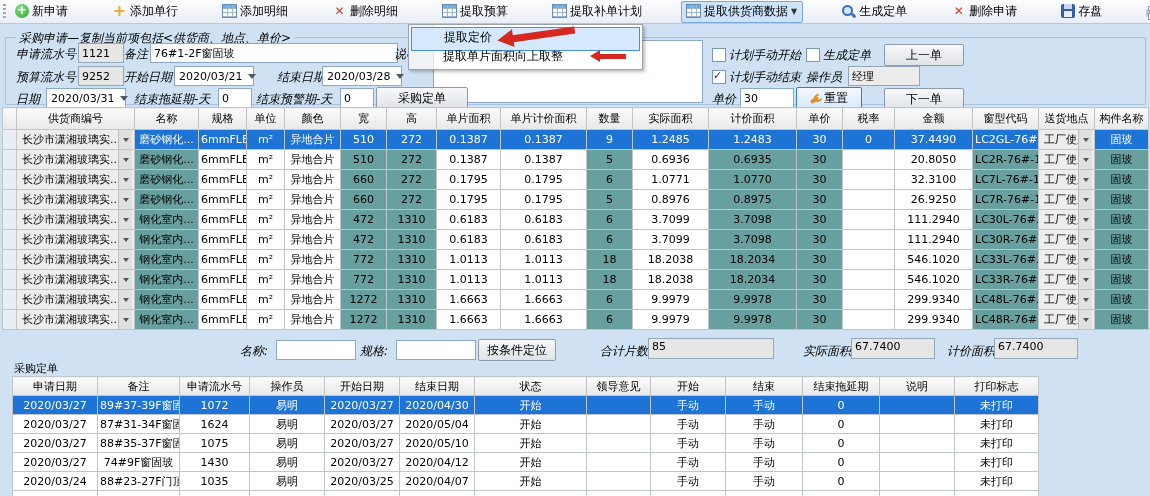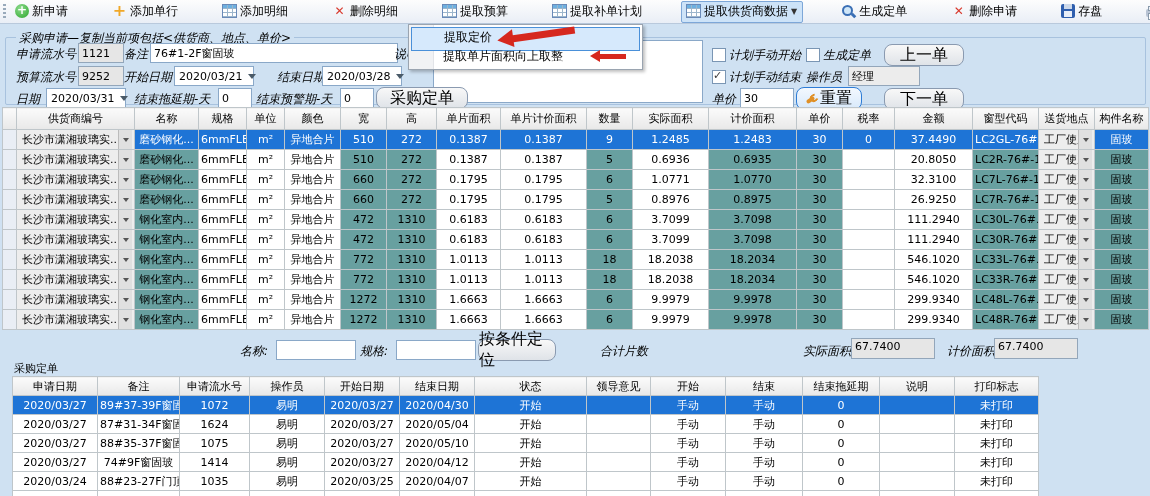--- a/index.html
+++ b/index.html
@@ -63,22 +63,22 @@
   .group{position:absolute;left:5px;top:37px;width:1139px;height:66px;border:1px solid #a8c2de;border-radius:2px;}
   .lbl{position:absolute;white-space:nowrap;font-style:italic;}
   .roBox{position:absolute;height:18px;background:#e6e6e6;border:1px solid #93a6ba;font-size:11px;
     display:flex;align-items:center;padding:0 3px;box-sizing:content-box;text-align:center;}
   .tIn{position:absolute;height:18px;background:#fff;border:1px solid #8aa8c8;font-size:11px;
     font-family:inherit;padding:0 3px;margin:0;box-sizing:content-box;}
   .fcombo{position:absolute;height:18px;background:#fff;border:1px solid #8aa8c8;font-size:11px;
     display:flex;align-items:center;padding:0 4px;}
   .fcombo .dn{margin-left:6px;width:0;height:0;border-left:4px solid transparent;border-right:4px solid transparent;border-top:5px solid #4a5a68;}
   .noteArea{position:absolute;left:433px;top:40px;width:268px;height:61px;background:#fff;border:1px solid #8aa8c8;}
-  .btn{position:absolute;background:linear-gradient(#f8f8f8,#dfe3e8);border:1px solid #8a9ab0;border-radius:8px;
-    font-size:16px;display:flex;align-items:center;justify-content:center;cursor:default;}
+  .btn{position:absolute;background:linear-gradient(#f8f8f8,#dfe3e8);border:1px solid #8a9ab0;border-radius:2px;
+    font-size:12px;display:flex;align-items:center;justify-content:center;cursor:default;}
   .btn.focus{border:1px solid #2d7cd6;background:linear-gradient(#f3f8fe,#d8e9fb);}
   .cb{position:absolute;width:12px;height:12px;background:#fff;border:1px solid #7a96b4;}
   .cb.checked::before{content:'✓';position:absolute;left:0px;top:-2px;font-size:11px;font-weight:bold;color:#3a3a3a;}
   .wrench-icon{width:12px;height:12px;position:relative;margin-right:2px;}
   .wrench-icon::before{content:'';position:absolute;left:0;top:5px;width:9px;height:4px;background:#e09026;transform:rotate(-35deg);border-radius:2px;}
   .wrench-icon::after{content:'';position:absolute;right:0;top:1px;width:4px;height:4px;border:2px solid #e09026;border-radius:50%;border-right-color:transparent;transform:rotate(-35deg);}
 
   
   table.grid{border-collapse:collapse;table-layout:fixed;background:#fff;font-size:11px;}
   table.grid th,table.grid td{border:1px solid #bfc6ca;overflow:hidden;white-space:nowrap;padding:0 2px;text-align:center;}
@@ -579,20 +579,21 @@
         </tr>
       </tbody>
     </table>
 
   <span class="lbl" style="left:240px;top:343px;">名称:</span>
   <input class="tIn" style="left: 276px; top: 340px; width: 72px;" value="">
   <span class="lbl" style="left:360px;top:343px;">规格:</span>
   <input class="tIn" style="left: 396px; top: 340px; width: 72px;" value="">
   <div class="btn" style="left:478px;top:339px;width:76px;height:20px;">按条件定位</div>
   <span class="lbl" style="left:600px;top:343px;">合计片数</span>
+  <div class="roBox" style="left:648px;top:338px;width:118px;align-items:flex-start;padding-top:1px;">85</div>
   <span class="lbl" style="left:803px;top:343px;">实际面积</span>
   <div class="roBox" style="left:851px;top:338px;width:76px;align-items:flex-start;padding-top:1px;">67.7400</div>
   <span class="lbl" style="left:947px;top:343px;">计价面积</span>
   <div class="roBox" style="left:994px;top:338px;width:76px;align-items:flex-start;padding-top:1px;">67.7400</div>
 
   <span class="secLabel">采购定单</span>
   <table class="grid" id="ordersTable">
       <colgroup>
         <col style="width: 85px;">
         <col style="width: 82px;">
@@ -667,21 +668,21 @@
           <td class="w"></td>
           <td class="w">手动</td>
           <td class="w">手动</td>
           <td class="w">0</td>
           <td class="w"></td>
           <td class="w">未打印</td>
         </tr>
         <tr>
           <td class="w">2020/03/27</td>
           <td class="w">74#9F窗固玻</td>
-          <td class="w">1414</td>
+          <td class="w">1430</td>
           <td class="w">易明</td>
           <td class="w">2020/03/27</td>
           <td class="w">2020/04/12</td>
           <td class="w">开始</td>
           <td class="w"></td>
           <td class="w">手动</td>
           <td class="w">手动</td>
           <td class="w">0</td>
           <td class="w"></td>
           <td class="w">未打印</td>

